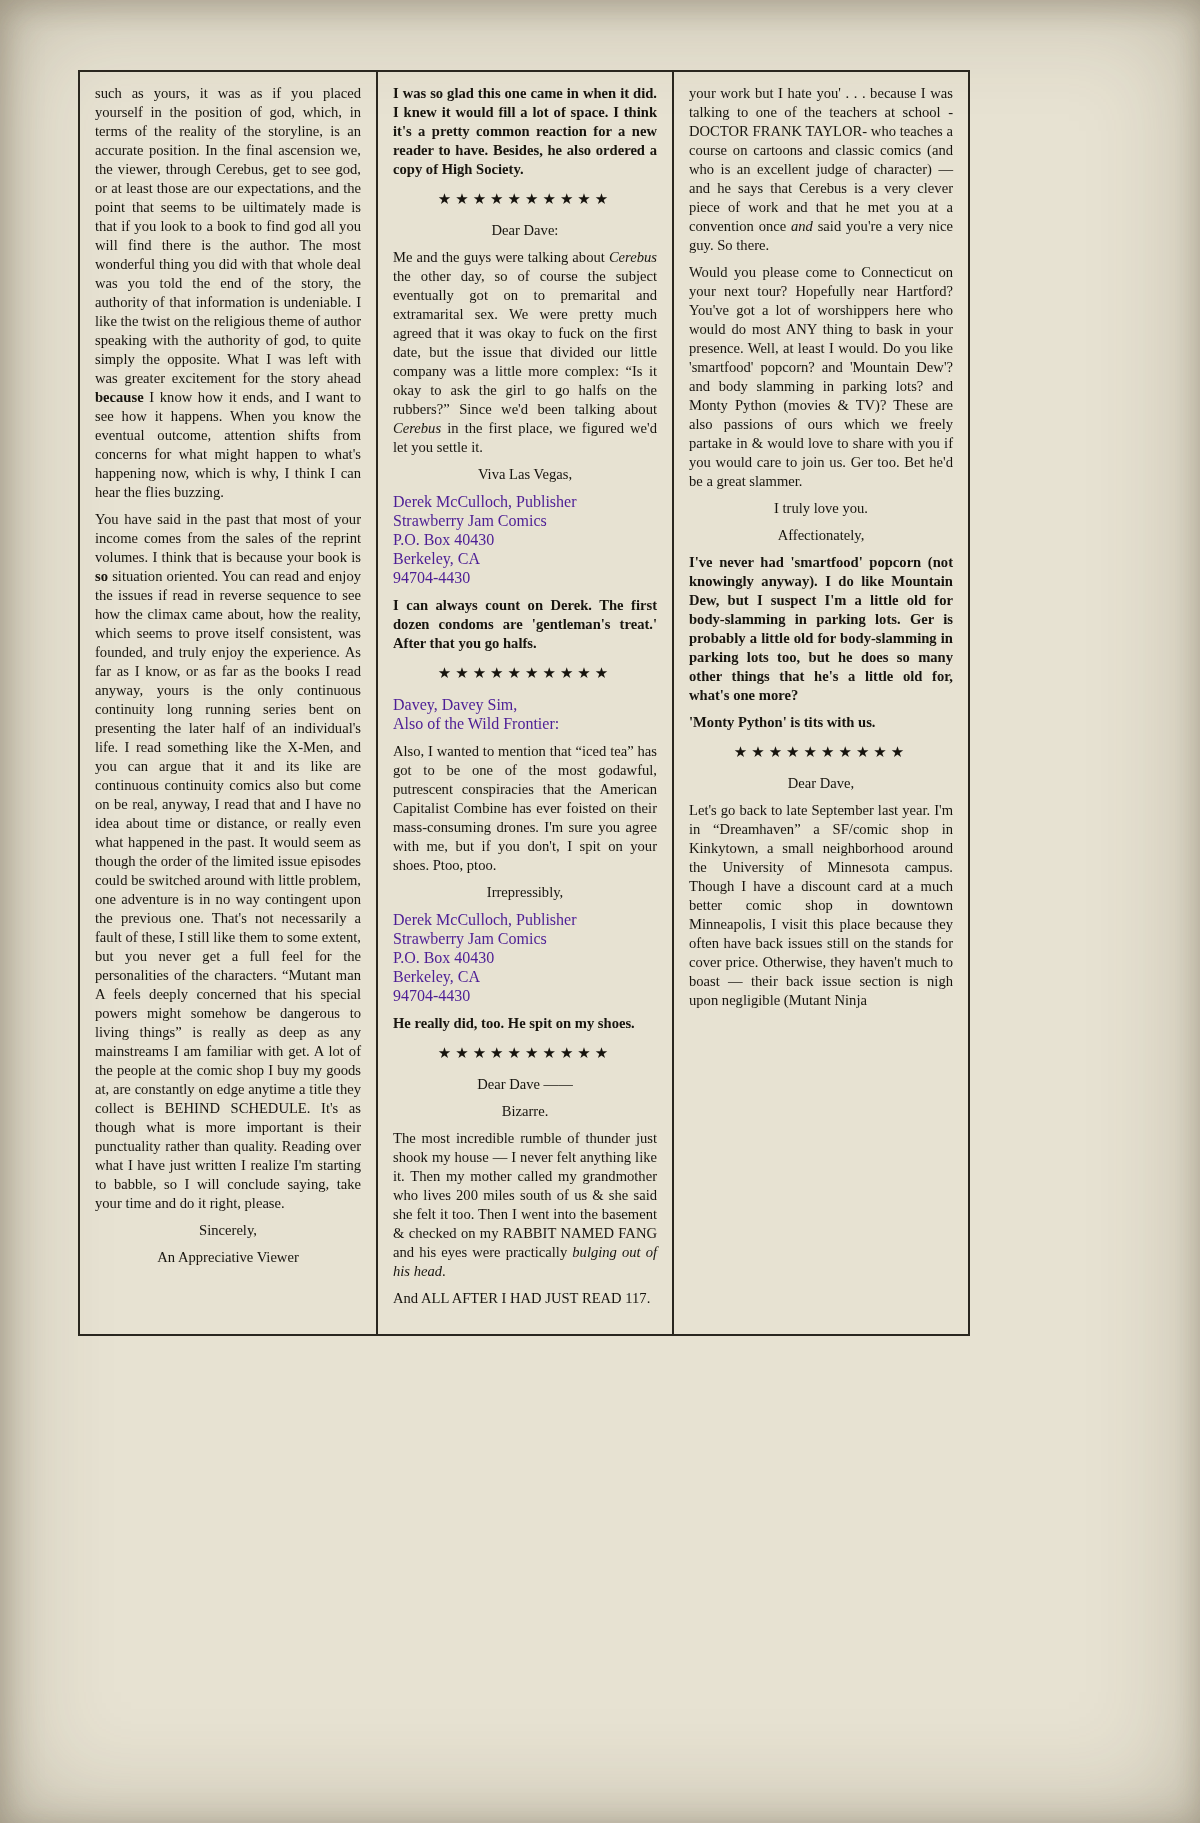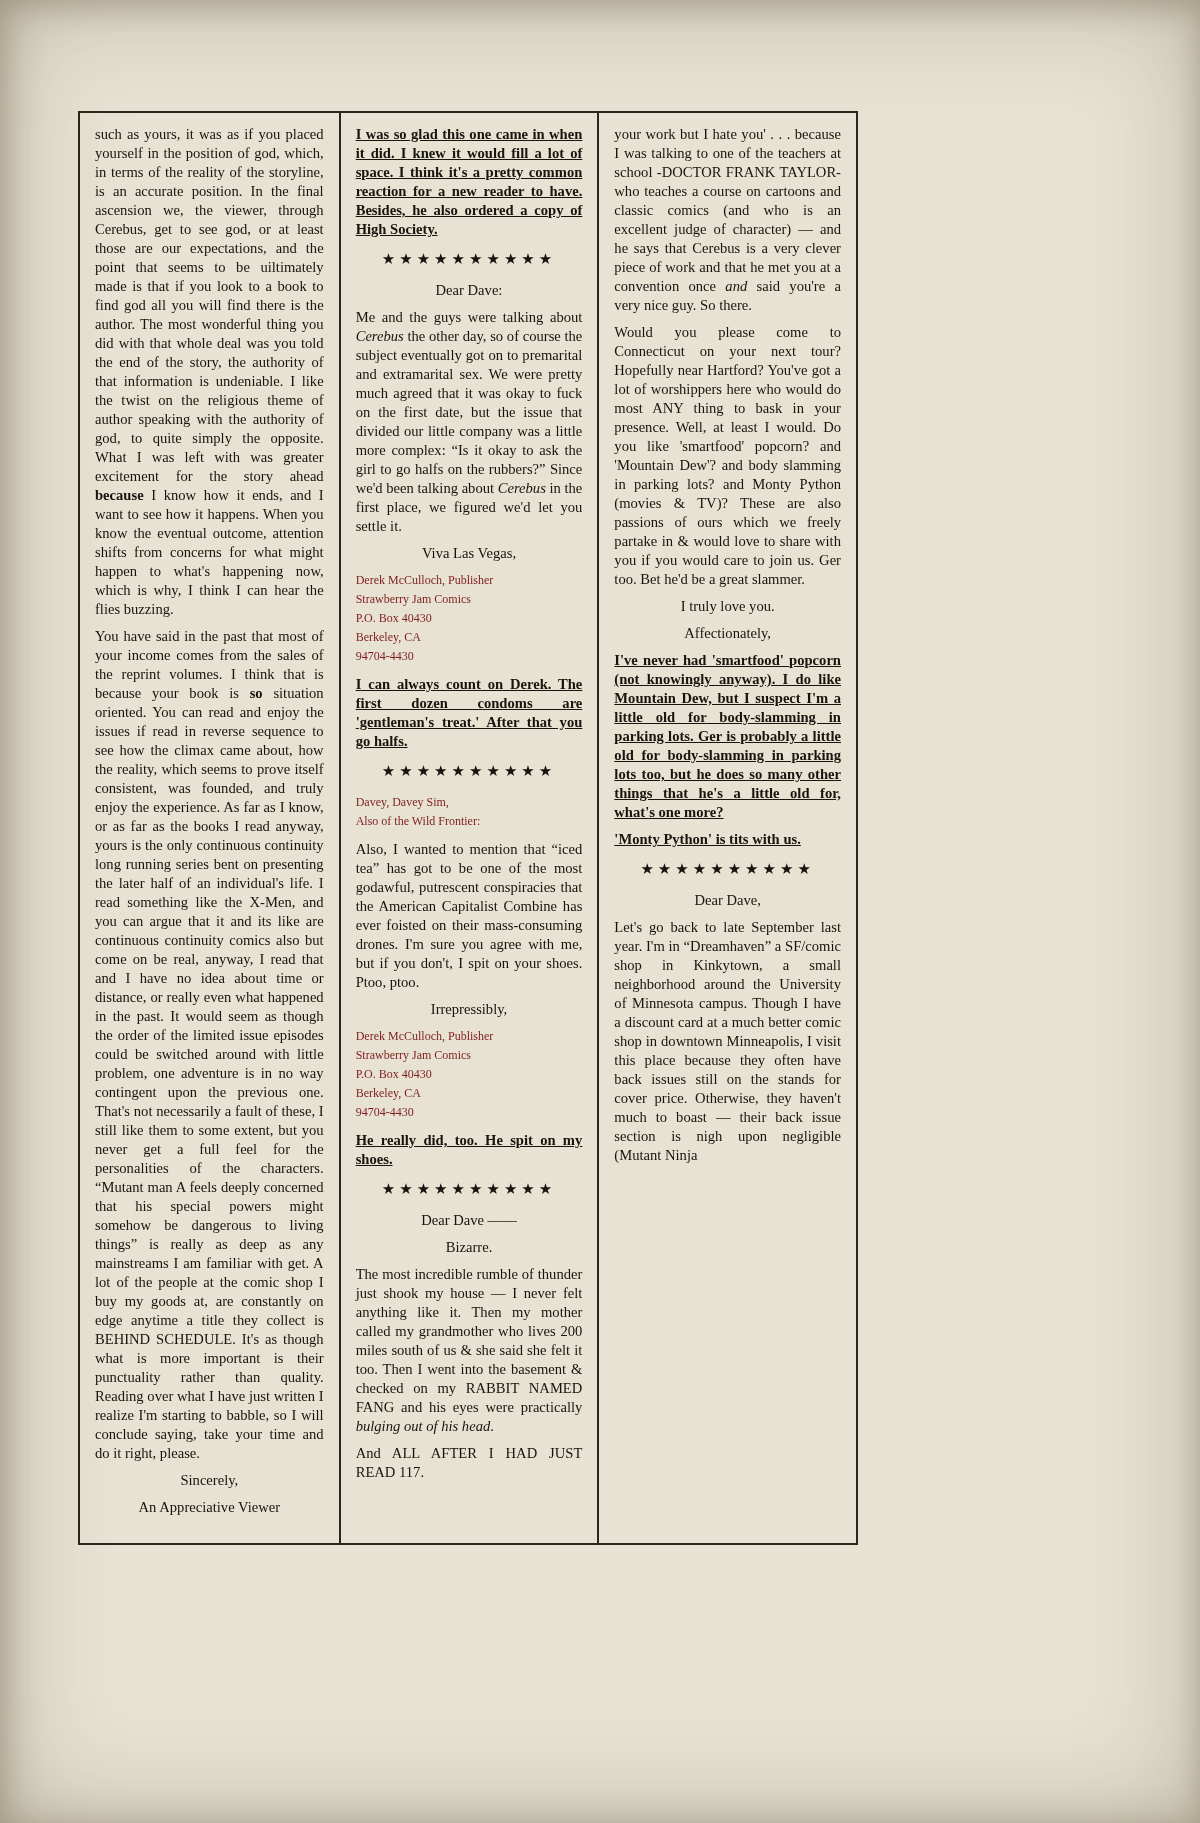--- a/index.html
+++ b/index.html
@@ -8,34 +8,33 @@
     background:#e7e2d2;
     font-family:"Liberation Serif", serif;
     position:relative;
     overflow:hidden;
   }
   .scan-shading{
     position:absolute;inset:0;pointer-events:none;z-index:5;
     box-shadow:inset 0 0 110px rgba(70,58,32,.28), inset 10px 0 36px rgba(70,58,32,.18), inset 0 8px 26px rgba(70,58,32,.14);
   }
   .sheet{
-    position:absolute;left:78px;top:70px;width:780px;
+    position:absolute;left:78px;top:70px;width:892px;
     border:2px solid #2a2720;
     display:grid;grid-template-columns:1fr 1fr 1fr;
     box-sizing:border-box;
-    margin-top:41px;
   }
   .column{padding:12px 15px 18px;box-sizing:border-box;min-width:0;}
   .column + .column{border-left:2px solid #2a2720;}
   p{margin:0 0 8px;font-size:14.6px;line-height:19px;color:#17140e;}
   p.p, p.bold{text-align:justify;}
-  p.bold{font-weight:bold;text-decoration:underline;}
+  p.bold{font-weight:bold;}
   p.line{text-align:center;}
   .addr{margin:0 0 9px;}
-  .addr-line{font-size:12px;line-height:19px;color:#7f1d1d;}
+  .addr-line{font-size:16px;line-height:19px;color:#4c1d95;}
   .stars{
     text-align:center;font-size:15px;letter-spacing:4px;
     margin:11px 0 13px;color:#17140e;white-space:nowrap;
   }
 </style>
 </head>
 <body>
 
 <div class="scan-shading"></div>
 

